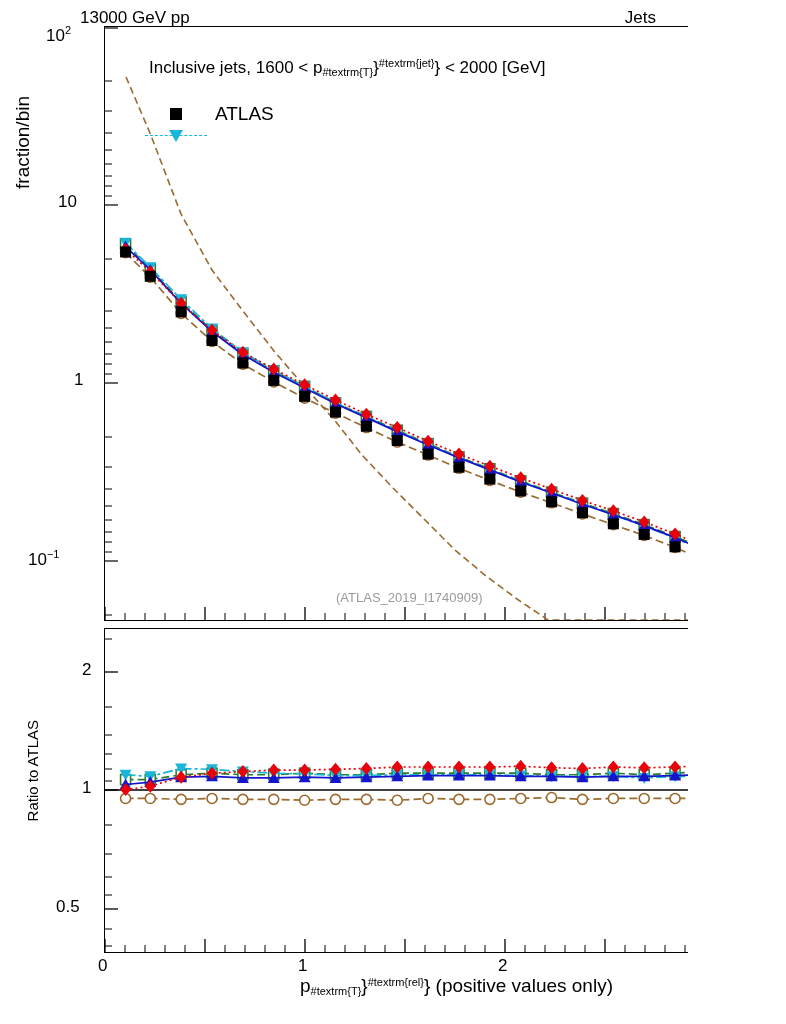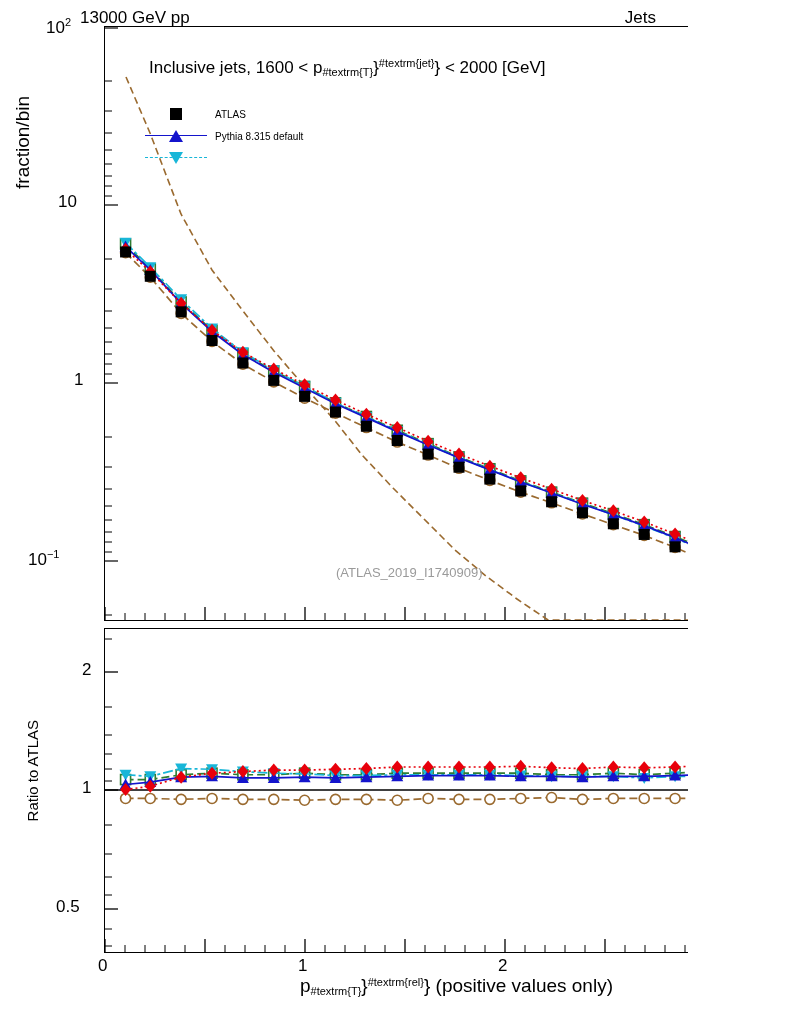--- a/index.html
+++ b/index.html
@@ -31,21 +31,21 @@
     transform:rotate(180deg);
     white-space:nowrap;
   }
 
   
   .frame{position:absolute;border:1.3px solid #000;box-sizing:border-box;background:transparent;padding-left:29px;}
 
   .ticklabel{position:absolute;font-size:17px;white-space:nowrap;}
 
   
-  #legend{position:absolute;left:150px;top:104px;font-size:10px;}
+  #legend{position:absolute;left:150px;top:104px;font-size:19px;}
   .legrow{height:22px;display:flex;align-items:center;}
   .legsym{width:62px;height:22px;position:relative;margin-right:8px;}
   .legtxt{white-space:nowrap;}
 
   .lineseg{position:absolute;left:0;top:10px;width:62px;height:0;border-top-width:1.6px;border-top-style:solid;}
   .mk{position:absolute;left:24px;top:4.5px;width:13px;height:13px;}
 
   
   .sq{background:#000;width:12px;height:12px;}
   .circ{border:1.6px solid #9a6a2f;border-radius:50%;background:#fff;width:11px;height:11px;box-sizing:border-box;}
@@ -319,37 +319,30 @@
 
     <div id="legend" style="left:40px;top:76px;">
       <div class="legrow">
         <div class="legsym">
             <div class="mk sq" style="left:25px;top:5px;"></div>
           </div>
         <div class="legtxt">ATLAS</div>
       </div>
       <div class="legrow">
         <div class="legsym">
-          <div class="lineseg" style="border-color:#1414cc;border-top-style:solid;"></div>
-          <div class="mk triu" style="top:5px;"></div>
-        </div>
-        <div class="legtxt">Pythia 8.315 default</div>
-      </div>
-      <div class="legrow">
-        <div class="legsym">
           <div class="lineseg" style="border-color:#18b6d8;border-top-style:dashed;"></div>
           <div class="mk trid" style="top:5px;"></div>
         </div>
       </div>
     </div>
 
-    <div id="watermark" style="left:231px;top:538px;text-align:center;">(ATLAS_2019_I1740909)</div>
+    <div id="watermark" style="left:231px;top:563px;text-align:center;">(ATLAS_2019_I1740909)</div>
   </div>
 
-  <div class="ticklabel" style="left:46px;top:16px;">10<sup style="font-size:11px;">2</sup></div>
+  <div class="ticklabel" style="left:46px;top:24px;">10<sup style="font-size:11px;">2</sup></div>
   <div class="ticklabel" style="left:58px;top:192px;">10</div>
   <div class="ticklabel" style="left:74px;top:370px;">1</div>
   <div class="ticklabel" style="left:28px;top:548px;">10<sup style="font-size:11px;">−1</sup></div>
 
   <div class="frame" id="ratio-frame" style="left:104px;top:628px;width:640px;height:325px;">
     <svg width="638" height="323" viewBox="0 0 638 323" style="position:absolute;left:0;top:0;">
       <g stroke="#000" stroke-width="1.3">
         <line x1="0" y1="43" x2="13" y2="43"></line>
           <line x1="625" y1="43" x2="638" y2="43"></line>
         <line x1="0" y1="161" x2="13" y2="161"></line>

